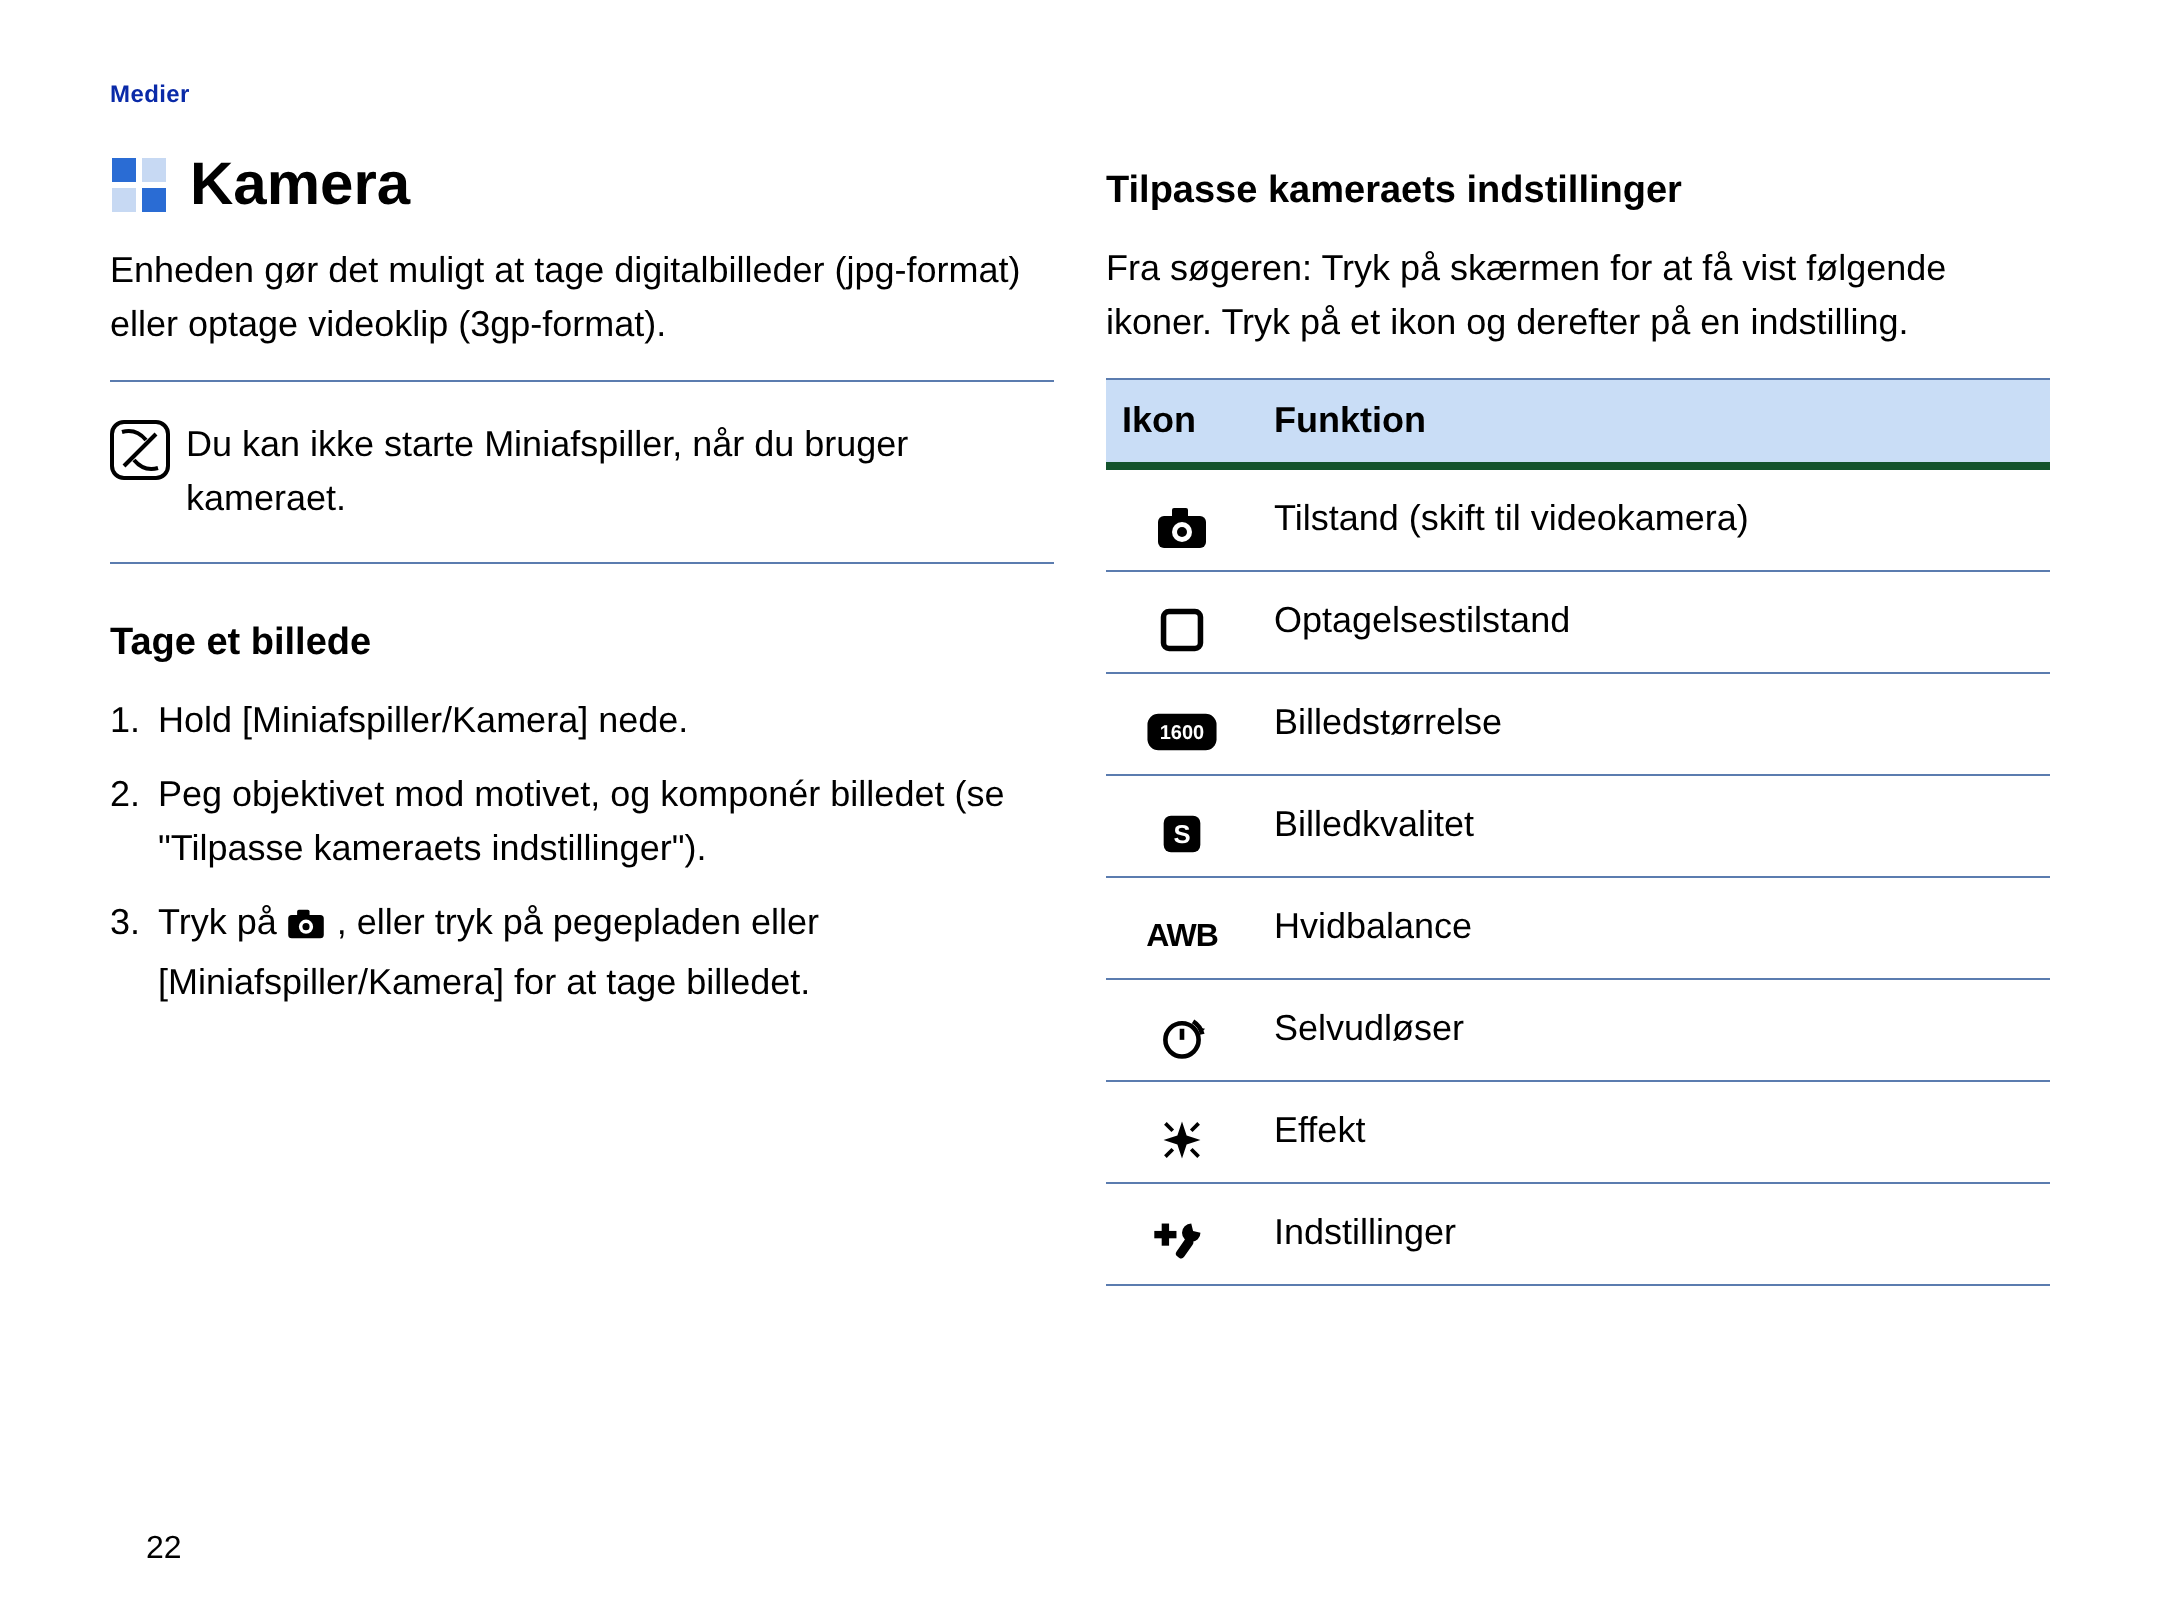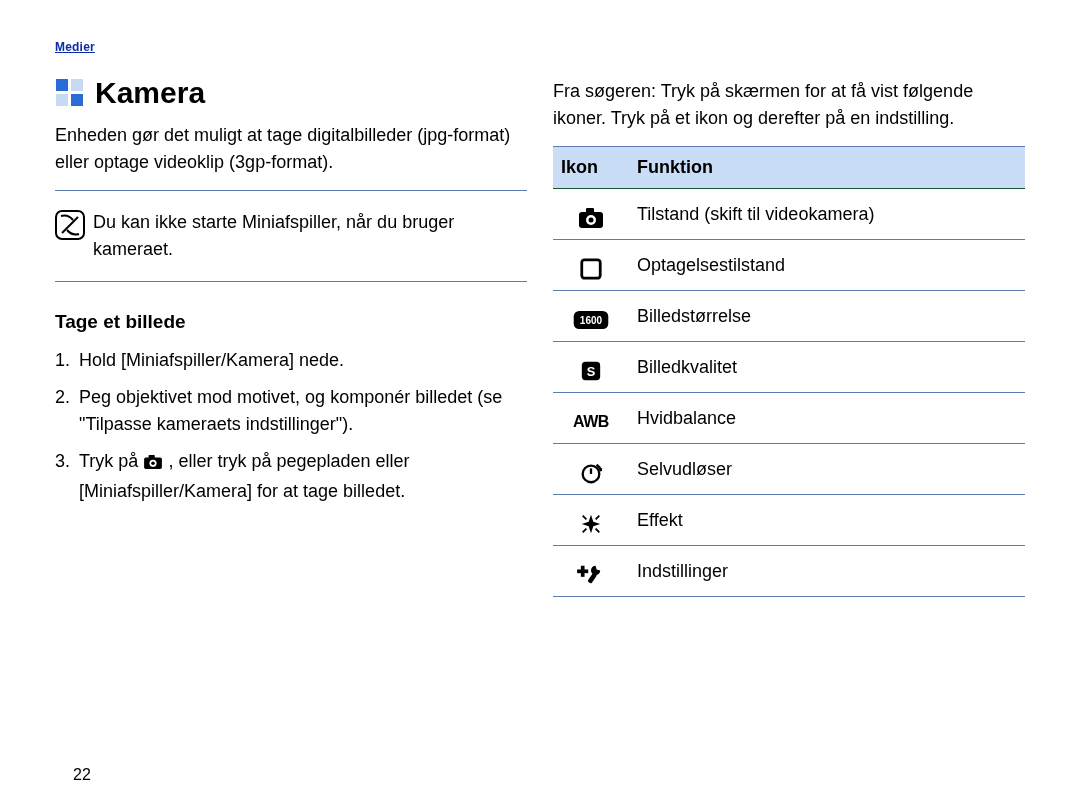--- a/index.html
+++ b/index.html
@@ -17,21 +17,20 @@
     box-sizing: border-box;
     position: relative;
     height: 100%;
   }
   .header-label {
     color: #0a2aa8;
     font-weight: bold;
     font-size: 12px;
     margin-bottom: 24px;
     letter-spacing: 0.2px;
-    text-decoration: underline;
   }
   .columns {
     display: flex;
     column-gap: 26px;
     margin-top: 16px;
   }
   .col {
     flex: 1;
   }
   h1 {
@@ -97,21 +96,21 @@
   }
   th, td {
     text-align: left;
     padding: 7px 8px;
     font-size: 18px;
   }
   thead th {
     background: #c9ddf6;
     font-weight: bold;
     border-top: 1px solid #5b7caf;
-    border-bottom: 1px solid #14532d;
+    border-bottom: 4px solid #14532d;
   }
   tbody td {
     border-bottom: 1px solid #5b7caf;
     vertical-align: middle;
   }
   .icon-cell {
     width: 60px;
     text-align: center;
     padding-top: 15px;
     padding-bottom: 8px;
@@ -174,20 +173,21 @@
               <circle cx="11" cy="10.5" r="4" fill="#fff"></circle>
               <circle cx="11" cy="10.5" r="2" fill="#000"></circle>
             </svg>
           </span>
           <span>, eller tryk på pegepladen eller [Miniafspiller/Kamera] for at tage billedet.</span>
         </li>
       </ol>
     </div>
 
     <div class="col">
+      <h2 style="margin-top:4px">Tilpasse kameraets indstillinger</h2>
       <p class="para">Fra søgeren: Tryk på skærmen for at få vist følgende ikoner. Tryk på et ikon og derefter på en indstilling.</p>
 
       <div class="table-wrap">
         <table>
           <thead>
             <tr>
               <th>Ikon</th>
               <th>Funktion</th>
             </tr>
           </thead>

